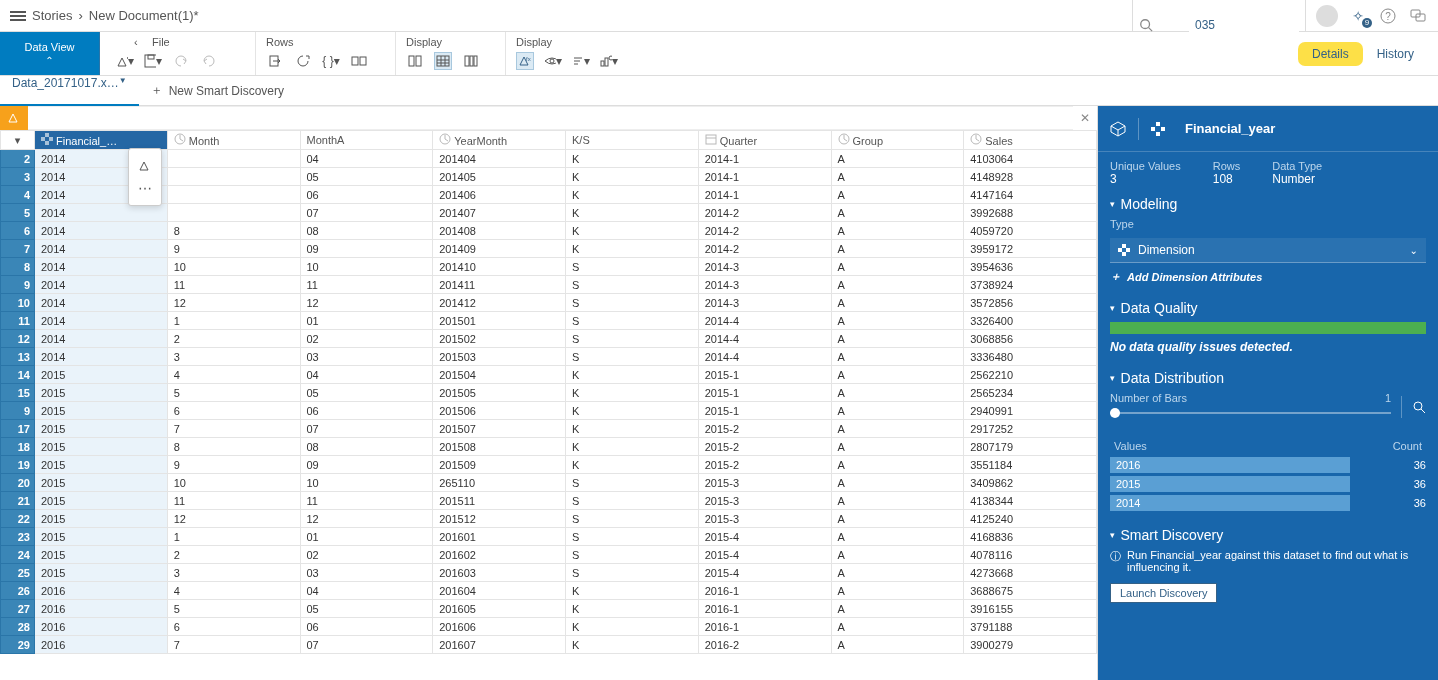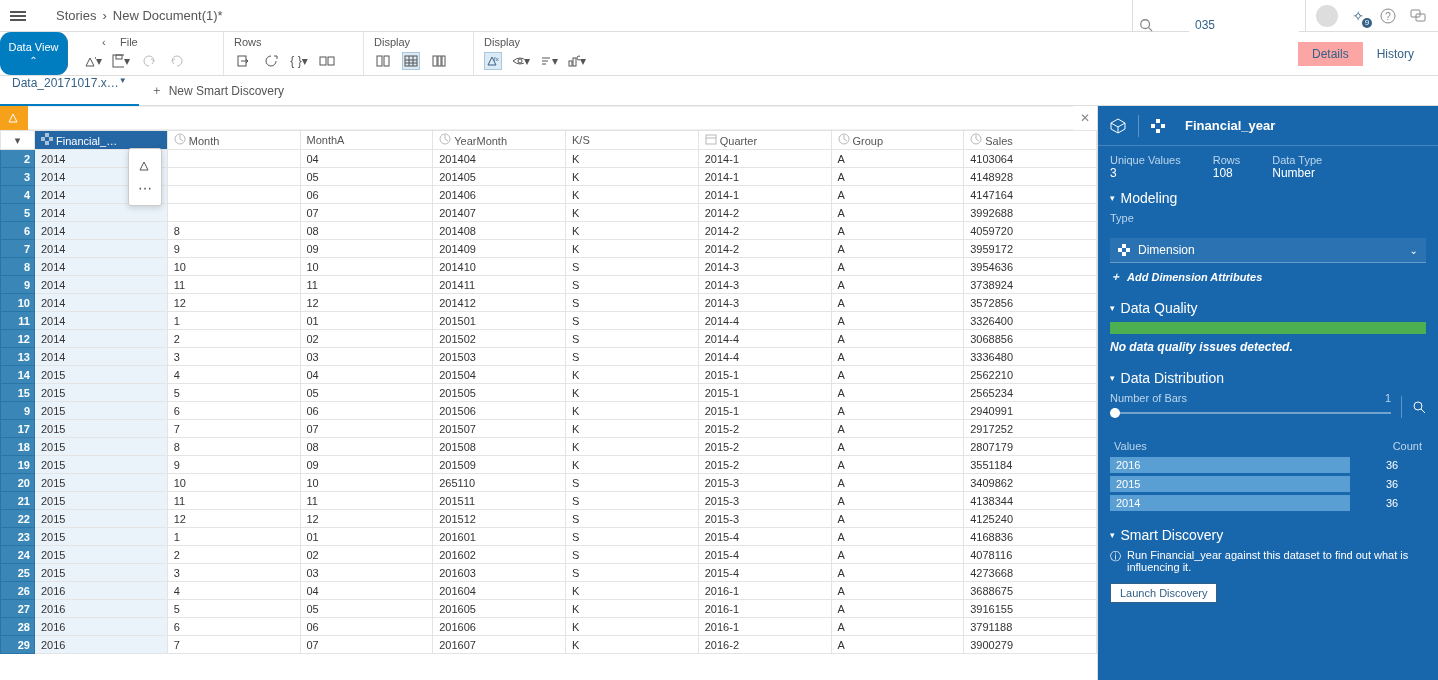--- a/index.html
+++ b/index.html
@@ -1,39 +1,39 @@
 <!DOCTYPE html>
 <html><head>
 <meta charset="utf-8">
 <style>
   * { box-sizing: border-box; margin: 0; padding: 0; font-family: Arial, Helvetica, sans-serif; }
   body { width: 1438px; height: 680px; background: #fff; font-size: 12px; color: #333; overflow: hidden; }
   .topbar { height: 32px; display: flex; align-items: center; border-bottom: 1px solid #ddd; padding: 0 10px; }
   .hamburger { width: 16px; cursor: pointer; }
   .hamburger div { height: 2px; background: #555; margin: 2px 0; }
-  .breadcrumb { margin-left: 30px; display: flex; align-items: center; gap: 6px; color: #555; font-size: 13px; }
+  .breadcrumb { margin-left: 6px; display: flex; align-items: center; gap: 6px; color: #555; font-size: 13px; }
   .top-right { margin-left: auto; display: flex; align-items: center; gap: 10px; }
   .search-box { display: flex; align-items: flex-end; border-left: 1px solid #ddd; border-right: 1px solid #ddd; padding: 0 6px; height: 32px; gap: 36px; }
   .search-box input { border: none; outline: none; width: 110px; padding-left: 6px; font-size: 12px; color: #346187; }
   .avatar { width: 22px; height: 22px; border-radius: 50%; background: #ddd; }
   .top-icon { width: 20px; height: 20px; display:flex;align-items:center;justify-content:center;color:#346187;cursor:pointer;position:relative;font-size:14px;}
   .top-icon .badge{position:absolute;bottom:-2px;right:-4px;background:#346187;color:#fff;border-radius:50%;font-size:8px;width:10px;height:10px;display:flex;align-items:center;justify-content:center;}
 
   .ribbon { height: 44px; display: flex; border-bottom: 1px solid #ddd; }
-  .dv-tab { width: 68px; background: #007cc0; color: #fff; display: flex; flex-direction: column; align-items: center; justify-content: center; font-size: 11px; border-right:1px solid #2a75a8;border-radius:11px;}
+  .dv-tab { width: 100px; background: #007cc0; color: #fff; display: flex; flex-direction: column; align-items: center; justify-content: center; font-size: 11px; border-right:1px solid #2a75a8;}
   .dv-tab .chev { margin-top: 2px; font-size: 10px;}
   .ribbon-groups { display: flex; flex-grow: 1; padding-left: 6px; }
   .rgroup { border-right: 1px solid #e4e4e4; padding: 0 10px; display: flex; flex-direction: column; }
   .rgroup .lbl { font-size: 11px; color: #555; padding-top: 4px; padding-bottom: 2px; }
   .rgroup .icons { display: flex; gap: 10px; align-items: center; height: 22px; }
   .ricon { width: 18px; height: 18px; display: flex; align-items: center; justify-content: center; color: #555; cursor:pointer;}
   .ricon.active { background:#dbeaf4; border:1px solid #a8c8de;}
   .ribbon-right { margin-left:auto; display:flex; align-items:center; gap:0; padding-right:10px;}
   .rtab {padding:0 14px;height:24px;display:flex;align-items:center;font-size:12px;color:#346187;cursor:pointer;}
-  .rtab.active{background:#fca5a5;}
+  .rtab.active{background:#fde047;border-radius:7px;}
 
   .tabbar { height: 30px; display:flex; align-items:center; border-bottom:1px solid #ddd; background:#fff; }
   .file-tab { height:30px; padding:0 12px; display:flex; align-items:flex-start; color:#346187; border-bottom:2px solid #007cc0; font-size:12px;}
   .file-tab .tri{color:#346187;font-size:8px;}
   .ns-tab {padding:0 12px;color:#555;font-size:12px;display:flex;align-items:center;gap:6px;cursor:pointer;}
 
   .main { display:flex; height: calc(680px - 32px - 44px - 30px); }
   .grid-area { flex:1; display:flex; flex-direction:column; border-right:1px solid #ddd; }
   .formula-bar { height:24px; display:flex; align-items:center; }
   .fx-box { width:28px;height:24px;background:#f7a11b;color:#fff;display:flex;align-items:center;justify-content:center;font-size:11px;}
@@ -46,42 +46,42 @@
   th { background: #fff; font-weight: normal; color:#555; position:sticky; top:0;}
   th.rownum-h{width:34px;background:#fff;text-align:center;}
   td.rownum{width:34px;background:#3a86b7;color:#fff;text-align:right;padding-right:4px;font-weight:bold;border:1px solid #2a75a8;}
   td.fycell{background:#eaf3fa;}
   th.selcol{background:#2567a4;color:#fff;}
   .colhead-ic{display:inline-block;width:12px;height:12px;margin-right:3px;opacity:0.6;}
   .popup-menu{position:absolute;top:18px;left:128px;background:#fff;border:1px solid #ccc;border-radius:3px;box-shadow:0 2px 6px rgba(0,0,0,0.15);width:34px;padding:6px 0;z-index:10;}
   .popup-menu .item{height:22px;display:flex;align-items:center;justify-content:center;color:#555;cursor:pointer;font-size:14px;}
 
   .sidepanel { width: 340px; background:#1866ab; color:#fff; display:flex; flex-direction:column; overflow-y:auto;}
-  .sp-head{height:40px;display:flex;align-items:center;padding:4px 12px;gap:12px;border-bottom:1px solid rgba(255,255,255,0.2);}
+  .sp-head{height:46px;display:flex;align-items:center;padding:4px 12px;gap:12px;border-bottom:1px solid rgba(255,255,255,0.2);}
   .sp-head .fname{margin-left:8px;font-weight:bold;font-size:13px;}
   .sp-stats{display:flex;padding:8px 12px 2px;gap:32px;font-size:11px;}
   .sp-stats .sl{color:#bcd6ec;}
   .sp-stats .sv{color:#fff;font-size:12px;}
   .sp-section{padding:8px 12px;}
   .sp-section h3{font-size:14px;font-weight:normal;color:#fff;margin-bottom:6px;display:flex;align-items:center;gap:4px;}
   .sp-section h3:before{content:"▾";font-size:9px;margin-right:2px;}
   .sp-light{color:#bcd6ec;font-size:11px;}
-  .type-row{background:rgba(255,255,255,0.08);border-bottom:1px solid rgba(255,255,255,0.3);padding:5px 8px;display:flex;align-items:center;gap:8px;margin-top:14px;}
+  .type-row{background:rgba(255,255,255,0.08);border-bottom:1px solid rgba(255,255,255,0.3);padding:5px 8px;display:flex;align-items:center;gap:8px;margin-top:8px;}
   .type-row .chev{margin-left:auto;font-size:10px;}
   .adda{font-size:11px;font-style:italic;font-weight:bold;color:#fff;margin-top:6px;display:flex;align-items:center;gap:6px;cursor:pointer;}
   .dq-bar{height:12px;background:#4caf50;margin-bottom:6px;}
   .dq-msg{font-style:italic;font-size:12px;font-weight:bold;}
   .dd-top{display:flex;align-items:center;gap:10px;}
   .dd-slider{flex:1;height:2px;background:rgba(255,255,255,0.4);position:relative;margin:8px 0;}
   .dd-slider .thumb{width:10px;height:10px;border-radius:50%;background:#fff;position:absolute;left:0;top:-4px;}
   .dd-table{margin-top:16px;}
   .dd-table .hdr{display:flex;justify-content:space-between;font-size:11px;color:#bcd6ec;padding:2px 4px;}
   .dd-table .row{display:flex;justify-content:space-between;align-items:center;margin-top:3px;gap:8px;}
   .dd-table .bar{flex:0 0 240px;background:#5a9fd4;padding:2px 6px;font-size:11px;color:#fff;}
-  .dd-table .cnt{font-size:11px;width:40px;text-align:left;}
+  .dd-table .cnt{font-size:11px;width:40px;text-align:right;}
   .sd-msg{font-size:11px;color:#fff;display:flex;gap:6px;margin-bottom:10px;}
   .ld-btn{background:#fff;color:#346187;border:none;padding:4px 10px;font-size:11px;cursor:pointer;outline:1px solid #346187;outline-offset:-1px;}
   .hsep{width:1px;height:22px;background:rgba(255,255,255,0.3);}
 
   svg{display:block;}
 </style>
 </head>
 <body>
 
 <div class="topbar">

